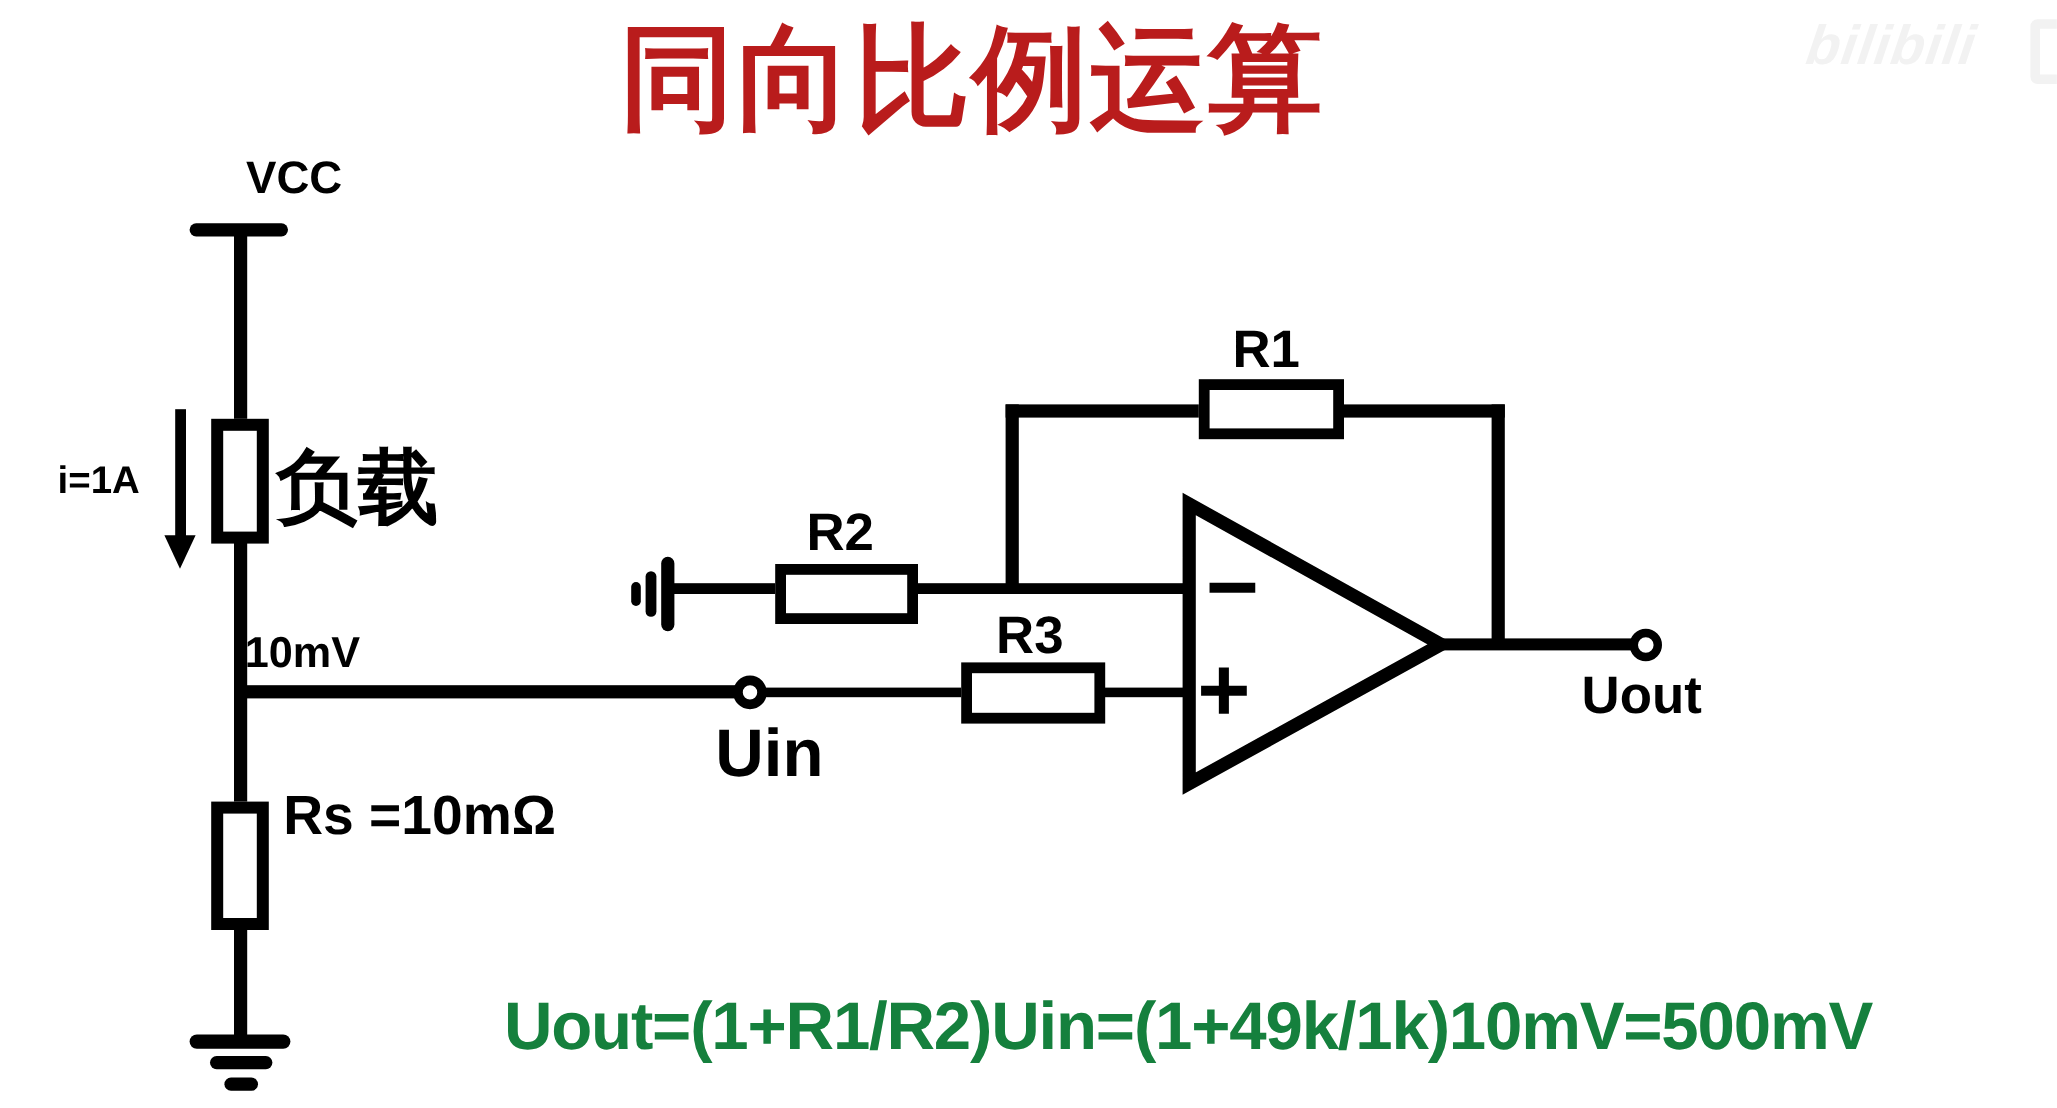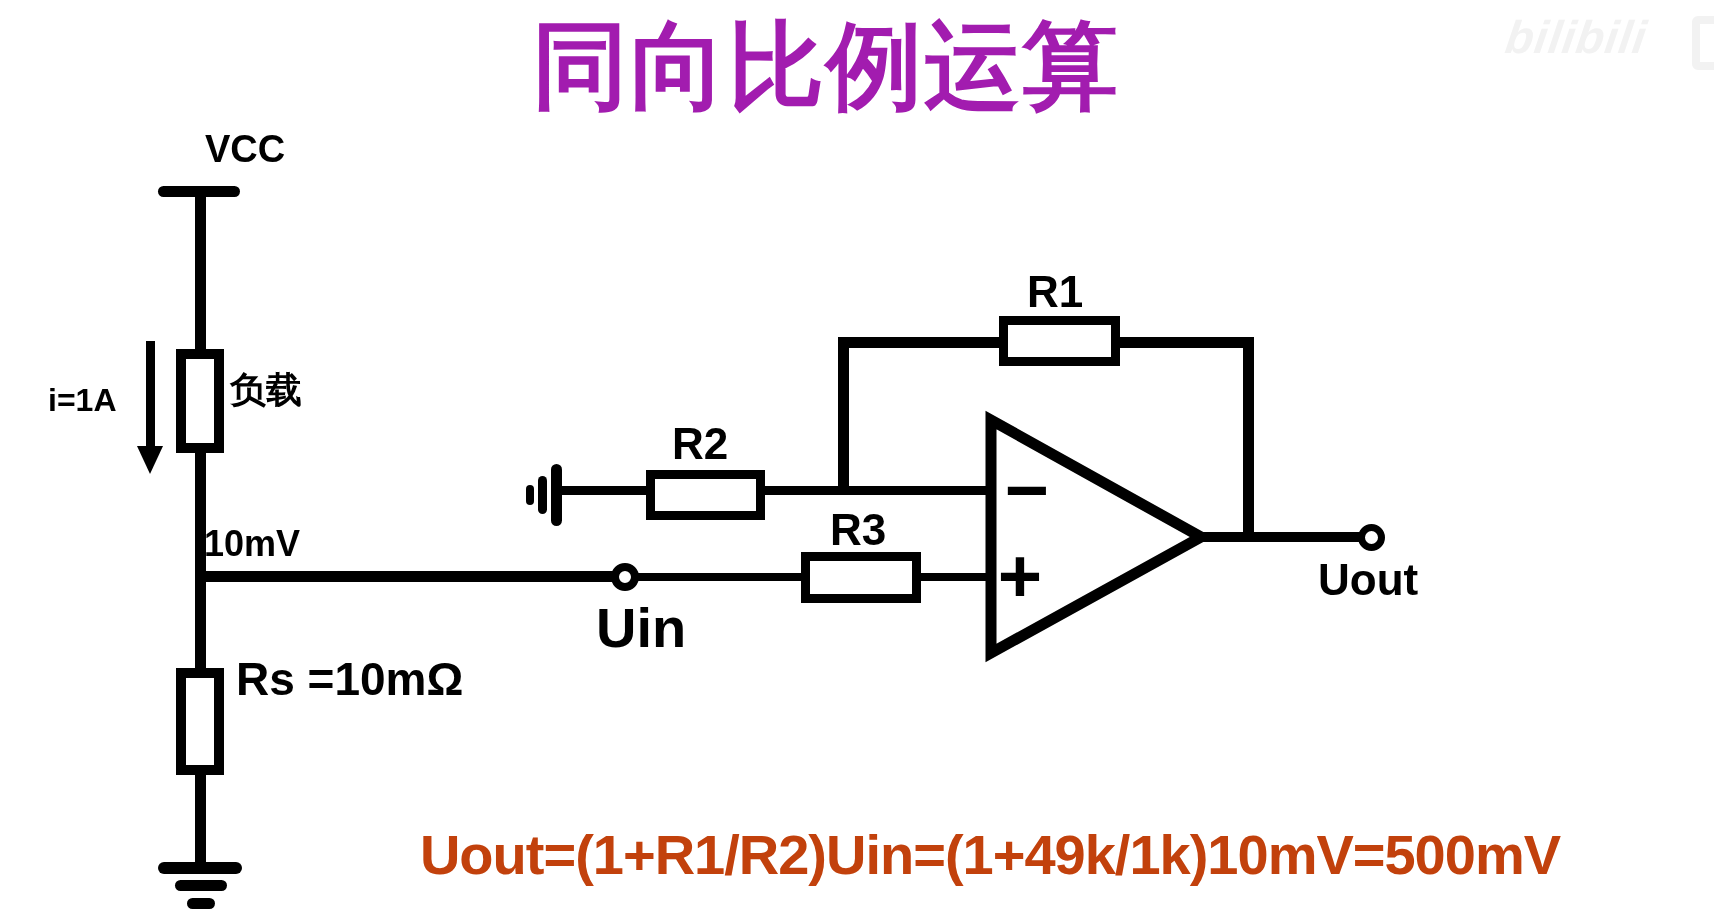--- a/index.html
+++ b/index.html
@@ -21,28 +21,28 @@
   .gbar { position: absolute; background: #000; border-radius: 6px; }
   .label {
     position: absolute; font-weight: 800; color: #000;
     white-space: nowrap; line-height: 1;
   }
   .terminal {
     position: absolute; background: #fff;
     border: 8px solid #000; border-radius: 50%;
   }
   .title {
-    position: absolute; left: 16px; top: 16px; width: 1620px;
+    position: absolute; left: 0; top: 16px; width: 1620px;
     text-align: center; font-size: 96px; font-weight: 900;
-    letter-spacing: 2px; line-height: 1.05; color: #a21caf;
+    letter-spacing: 2px; line-height: 1.05; color: #b91c1c;
   }
   .formula {
     position: absolute; left: 300px; top: 822px; width: 1380px;
     text-align: center; font-size: 56px; font-weight: 800;
-    letter-spacing: -1px; color: #c2410c; white-space: nowrap;
+    letter-spacing: -1px; color: #15803d; white-space: nowrap;
   }
   .watermark {
     position: absolute; left: 1506px; top: 10px;
     font-size: 46px; font-weight: 900; font-style: italic;
     color: #f2f2f2; letter-spacing: 1px;
     transform: skewX(-8deg); white-space: nowrap;
   }
   .watermark-box {
     position: absolute; left: 1692px; top: 16px; width: 46px; height: 54px;
     border: 8px solid #f2f2f2; border-radius: 6px; background: #fff;
@@ -69,21 +69,21 @@
 
 <div class="label" style="left:160px; top:130px; font-size:38px;margin-left:45px;">VCC</div>
 <div class="gbar" style="left:158px; top:186px; width:82px; height:11px;"></div>
 <div class="wire" style="left:195px; top:191px; width:11px; height:160px;"></div>
 
 <div class="label" style="left:48px; top:384px; font-size:32px;">i=1A</div>
 <div class="wire" style="left:146px; top:341px; width:9px; height:107px;"></div>
 <div class="arrow-head" style="left:137px; top:446px;"></div>
 
 <div class="rbox" style="left:176px; top:349px; width:48px; height:104px;"></div>
-<div class="label" style="left:230px; top:372px; font-size:36px; font-weight:900;">负载</div>
+<div class="label" style="left:230px; top:372px; font-size:68px; font-weight:900;">负载</div>
 
 <div class="wire" style="left:195px; top:451px; width:11px; height:221px;"></div>
 
 <div class="label" style="left:204px; top:526px; font-size:36px;">10mV</div>
 <div class="wire" style="left:195px; top:571px; width:420px; height:11px;"></div>
 
 <div class="rbox" style="left:176px; top:668px; width:48px; height:107px;"></div>
 <div class="label" style="left:236px; top:656px; font-size:46px;">Rs =10mΩ</div>
 
 <div class="wire" style="left:195px; top:773px; width:11px; height:95px;"></div>

